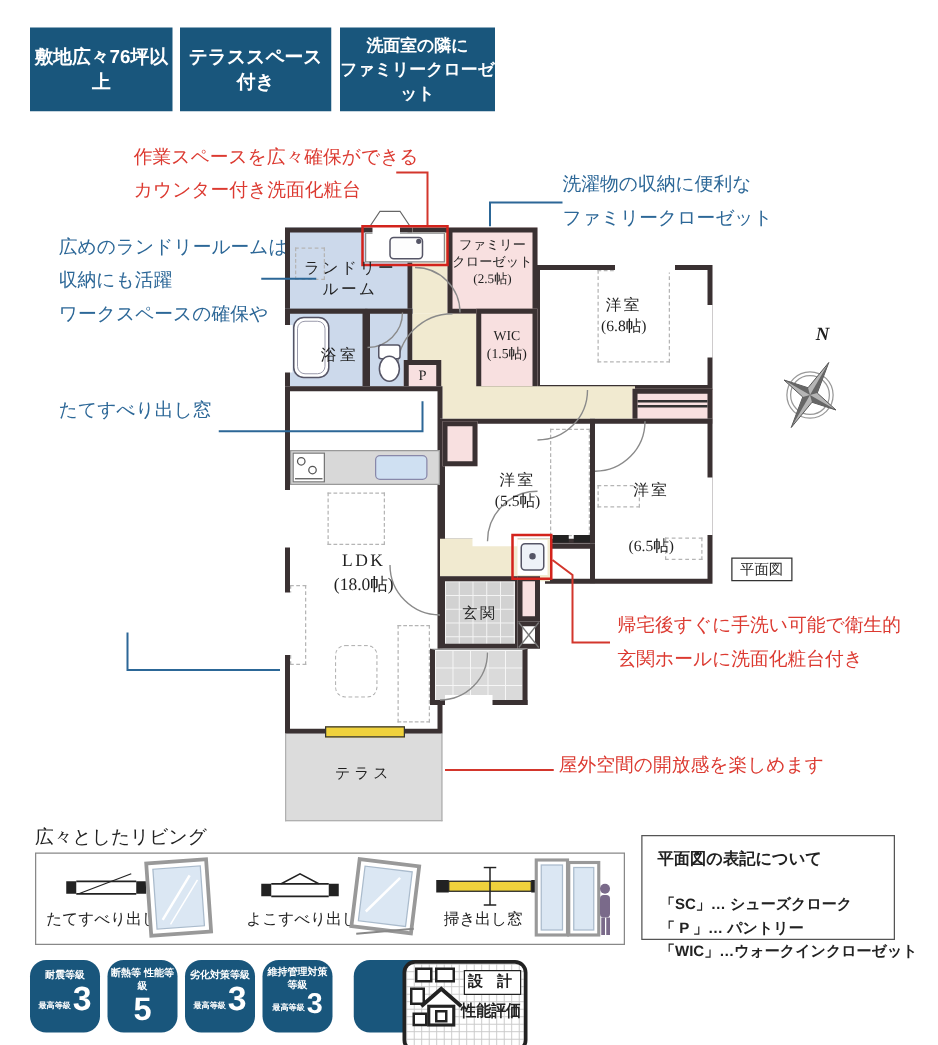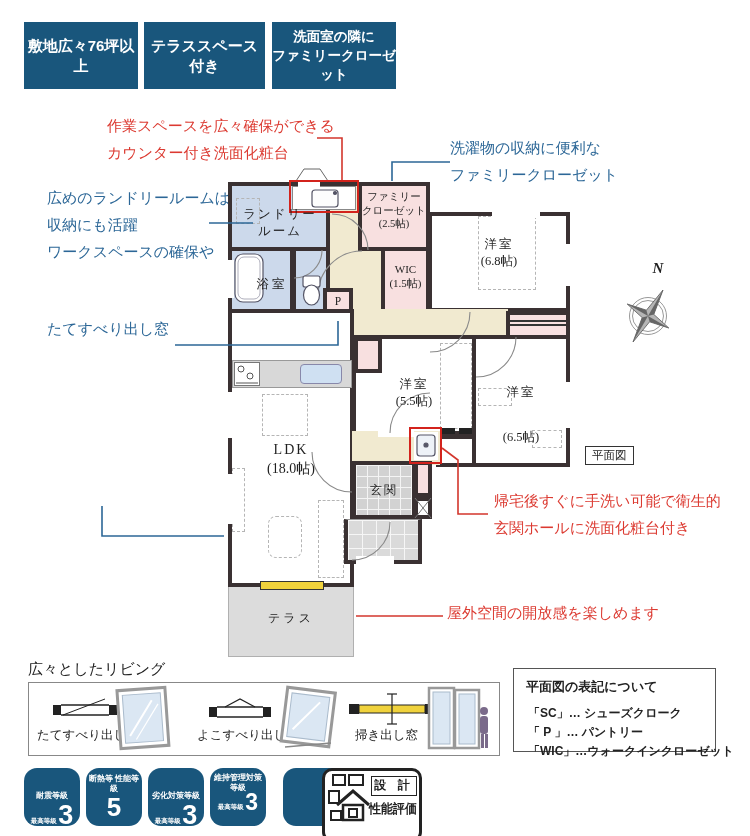--- a/index.html
+++ b/index.html
@@ -36,26 +36,26 @@
   .rlabel{position:absolute;font-family:"Liberation Serif",serif;color:#1f1f1f;
           text-align:center;}
   .rlabel .ln{display:block;}
   
   .legend-box{position:absolute;left:28px;top:682px;width:472px;height:74px;
               border:1.5px solid #888;box-sizing:border-box;}
   .legend-label{position:absolute;font-size:12.5px;color:#222;white-space:nowrap;}
   
   .plan-legend{position:absolute;left:513px;top:668px;width:203px;height:84px;
                border:1.5px solid #555;box-sizing:border-box;color:#222;}
-  .plan-legend .title{font-size:13px;font-weight:bold;margin:9px 0 8px 12px;}
+  .plan-legend .title{font-size:13px;font-weight:bold;margin:9px 0 18px 12px;}
   .plan-legend .item{font-size:12px;font-weight:bold;line-height:19px;margin-left:14px;white-space:nowrap;}
   
   .gbadge{position:absolute;top:768px;width:56px;height:58px;border-radius:13px;
           background:#19567c;color:#fff;text-align:center;font-weight:bold;}
-  .gbadge .lbl{font-size:8px;line-height:9.5px;margin-top:23px;}
+  .gbadge .lbl{font-size:8px;line-height:9.5px;margin-top:7px;}
   .gbadge .row{display:flex;justify-content:center;align-items:flex-end;margin-top:0px;}
   .gbadge .pre{font-size:6.5px;line-height:7.5px;text-align:right;margin-right:1.5px;margin-bottom:4px;}
   .gbadge .num{font-size:27px;line-height:28px;}
   .gbadge.center5 .num{font-size:26px;line-height:26px;margin-top:1px;}
   
   .cert{position:absolute;left:322px;top:768px;width:100px;height:74px;border:3px solid #222;
         border-radius:10px;box-sizing:border-box;overflow:hidden;
         background-color:#fff;
         background-image:linear-gradient(#c9c9c9 0.5px,transparent 0.5px),
                          linear-gradient(90deg,#c9c9c9 0.5px,transparent 0.5px);

